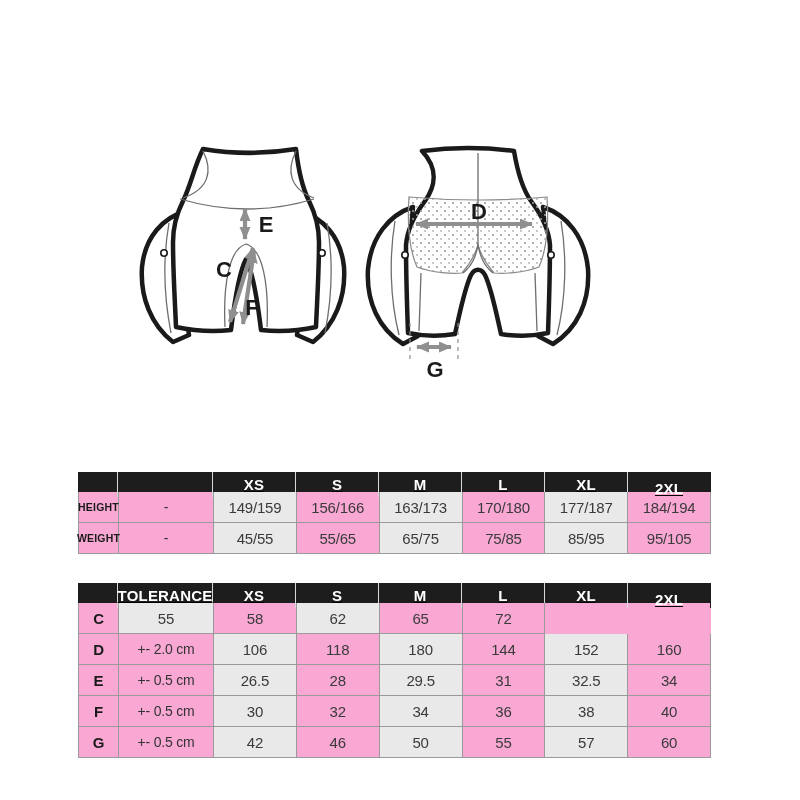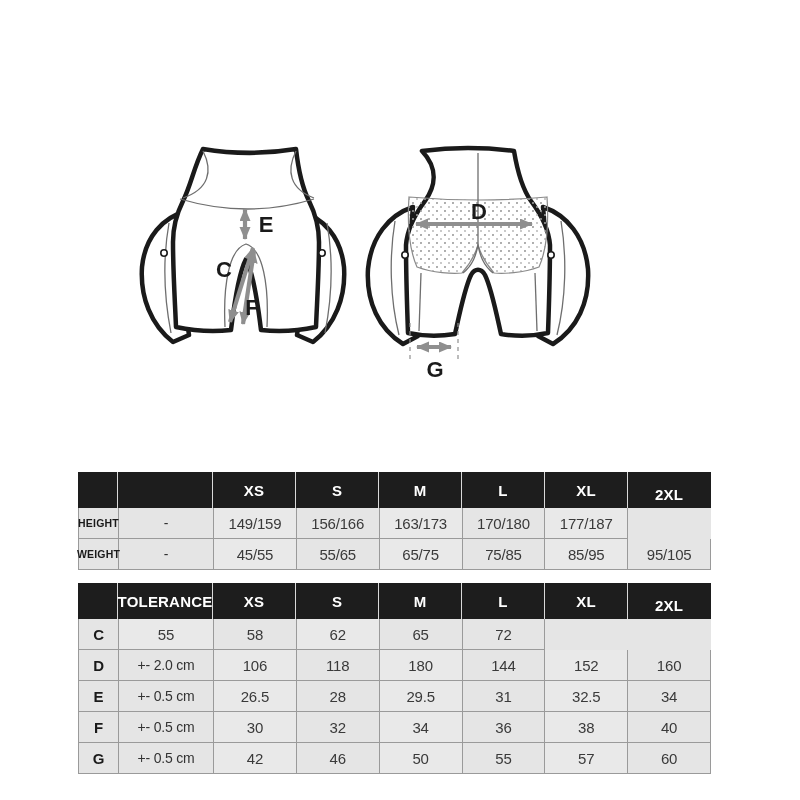--- a/index.html
+++ b/index.html
@@ -7,25 +7,25 @@
          font-family:"Liberation Sans","DejaVu Sans",sans-serif;}
   svg text{font-family:"Liberation Sans","DejaVu Sans",sans-serif;font-weight:bold;fill:#1a1a1a;}
   .diag{position:absolute;}
   .front-diag{left:133px;top:137px;}
   .back-diag{left:363px;top:137px;}
 
   .tbl{position:absolute;left:78px;width:633px;box-sizing:border-box;}
   .t1{top:472px;}
   .t2{top:583px;}
   .row{display:grid;grid-template-columns:40px 95px repeat(6,1fr);box-sizing:border-box;}
-  .hrow{height:36px;background:#1d1d1d;}
+  .hrow{height:20px;background:#1d1d1d;text-decoration:underline;}
   .hcell{display:flex;align-items:center;justify-content:center;color:#ffffff;
          font-weight:bold;font-size:15px;letter-spacing:.2px;border-right:1px solid #d9d9d9;box-sizing:border-box;}
   .hcell:last-child{border-right:1px solid #1d1d1d;margin-top:8px;}
-  .drow{height:31px;background:#e5e5e5;border-left:1px solid #9a9a9a;box-sizing:border-box;}
+  .drow{height:31px;background:#f9a8d4;border-left:1px solid #9a9a9a;box-sizing:border-box;}
   .cell{display:flex;align-items:center;justify-content:center;font-size:15px;color:#3a3a3a;
         letter-spacing:-0.2px;border-right:1px solid #9a9a9a;border-bottom:1px solid #9a9a9a;box-sizing:border-box;}
   .shade{background:#e9e9e9;}
   .rowlabel{font-size:10.5px;font-weight:bold;color:#1a1a1a;letter-spacing:.2px;}
   .letter{font-size:15px;font-weight:bold;color:#1a1a1a;}
   .tol{font-size:14px;color:#333;}
 </style>
 </head>
 <body>
 
@@ -144,20 +144,21 @@
       <div class="hcell">2XL</div>
     </div>
     <div class="row drow">
       <div class="cell rowlabel">HEIGHT</div>
       <div class="cell tol">-</div>
       <div class="cell shade">149/159</div>
       <div class="cell">156/166</div>
       <div class="cell shade">163/173</div>
       <div class="cell">170/180</div>
       <div class="cell shade">177/187</div>
+      <div class="cell">184/194</div>
     </div>
     <div class="row drow">
       <div class="cell rowlabel">WEIGHT</div>
       <div class="cell tol">-</div>
       <div class="cell shade">45/55</div>
       <div class="cell">55/65</div>
       <div class="cell shade">65/75</div>
       <div class="cell">75/85</div>
       <div class="cell shade">85/95</div>
       <div class="cell">95/105</div>

